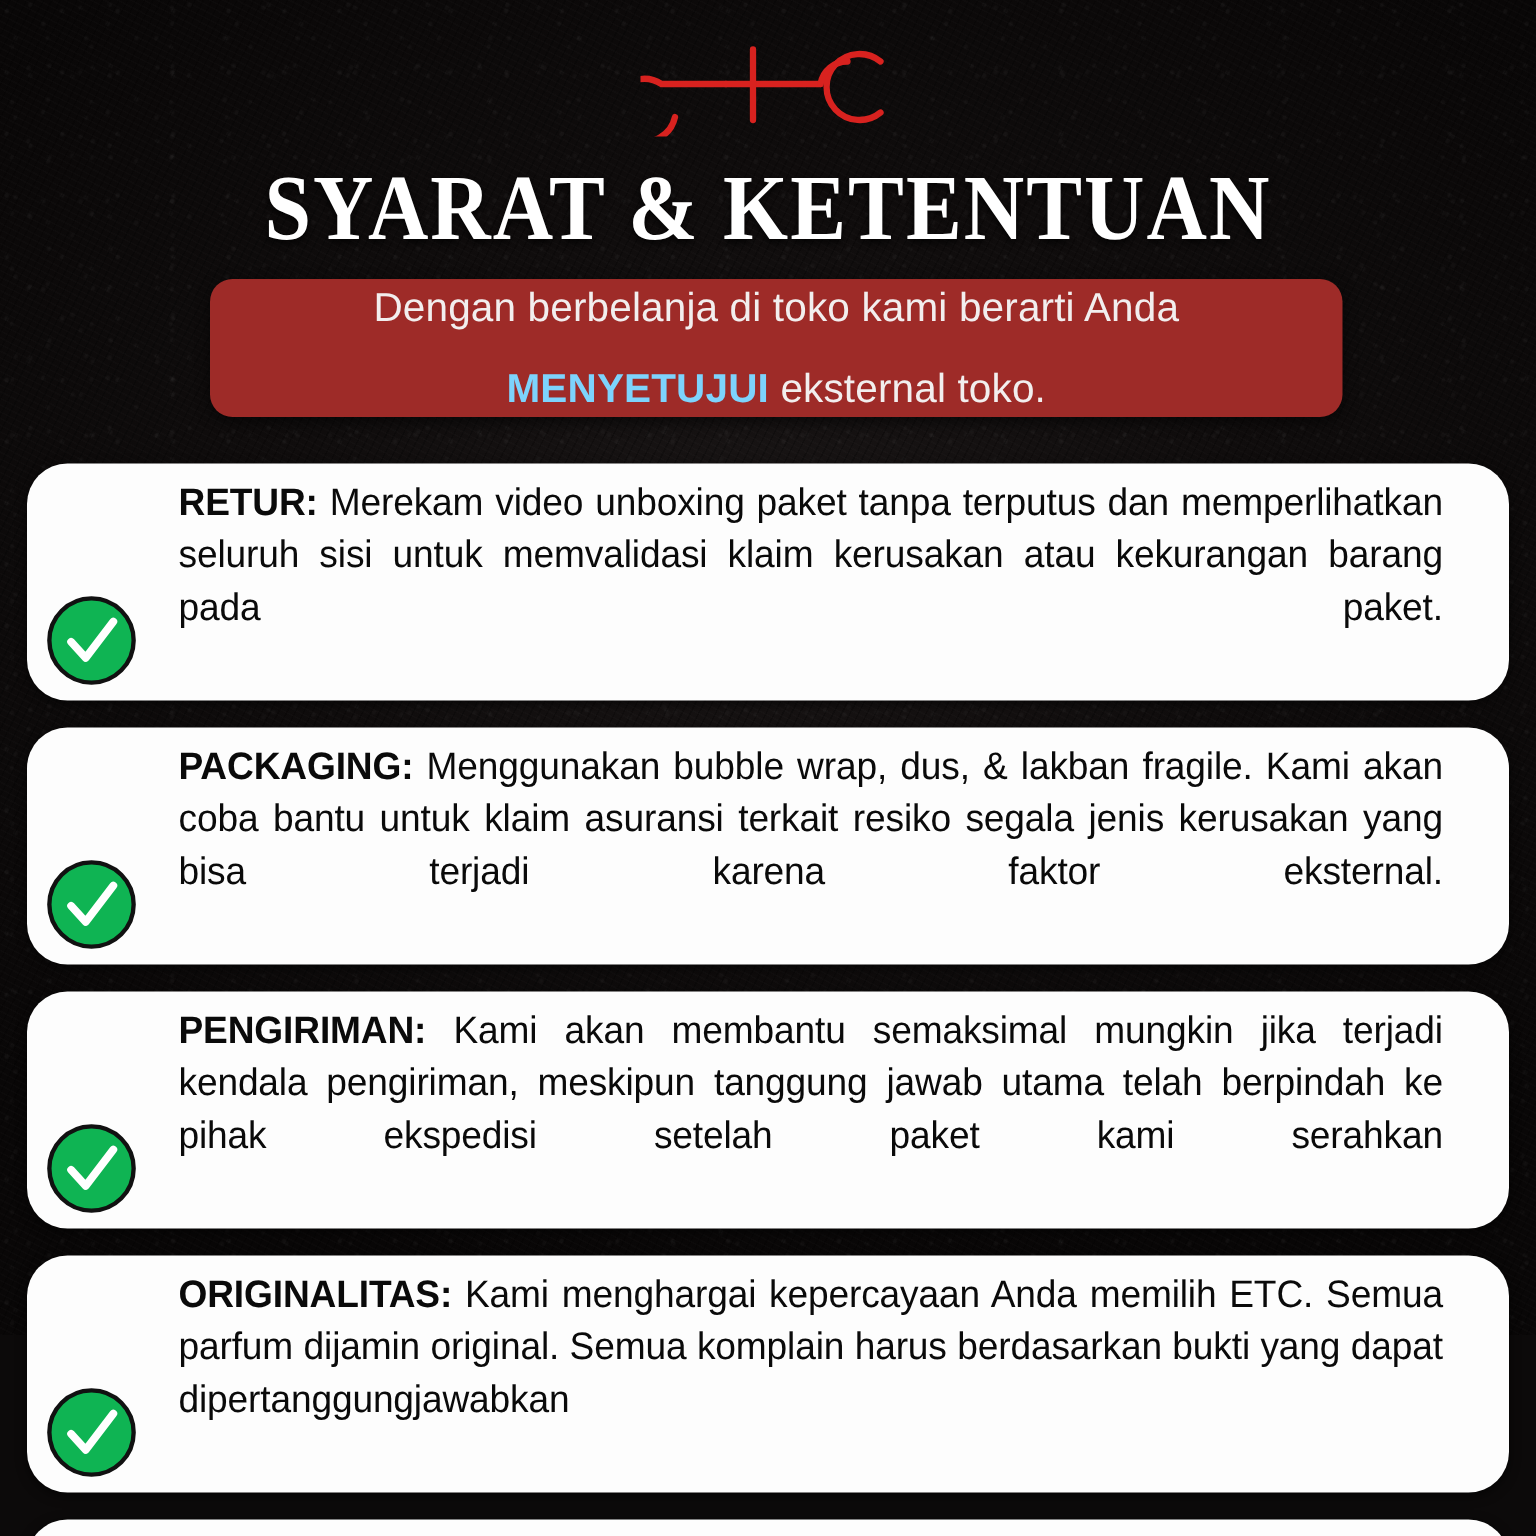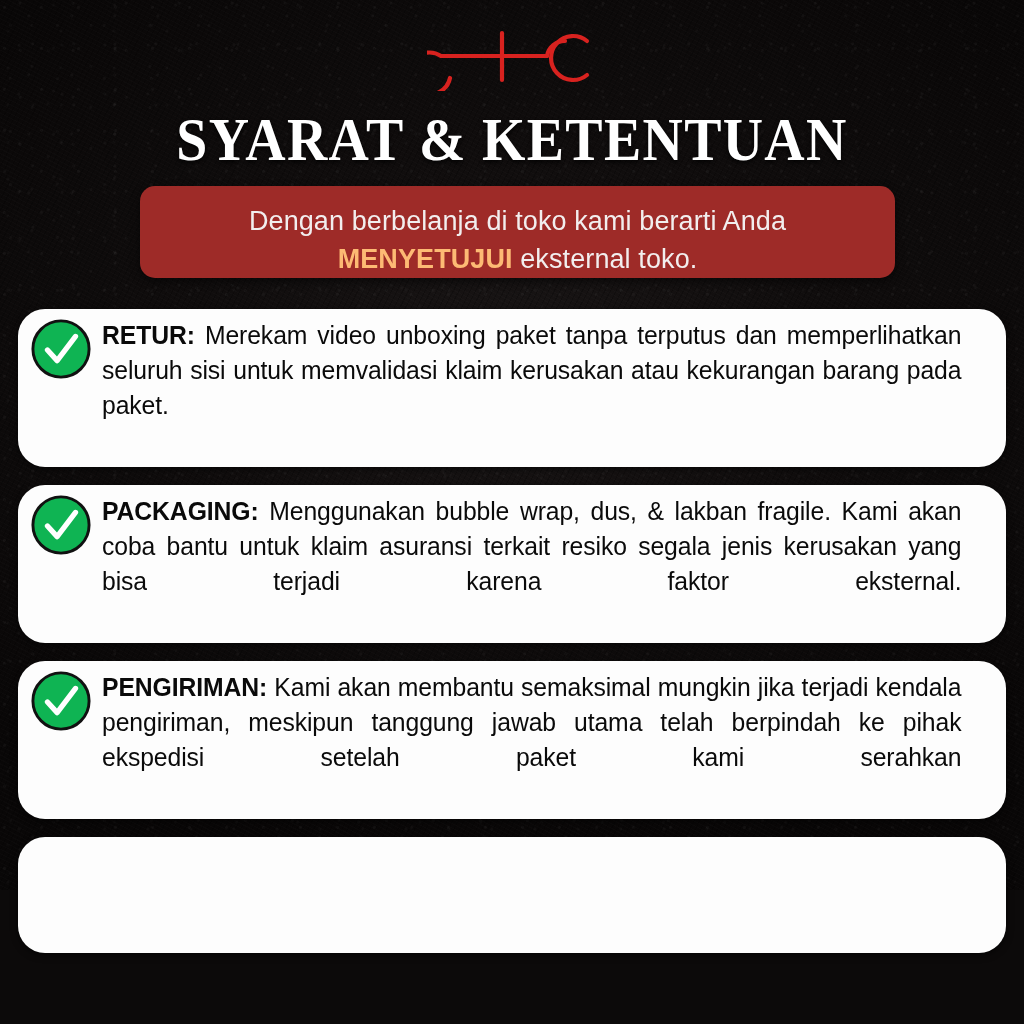--- a/index.html
+++ b/index.html
@@ -83,55 +83,56 @@
     left: 140px;
     top: 186px;
     width: 755px;
     height: 92px;
     background: #9e2b28;
     border-radius: 15px;
     box-shadow: 0 3px 9px rgba(0,0,0,0.55);
     display: flex;
     flex-direction: column;
     align-items: center;
-    justify-content: flex-end;
+    justify-content: space-between;
     z-index: 3;
   }
   .banner-line {
     color: #f2eeee;
     font-size: 27px;
     line-height: 38px;
     font-weight: 400;
     text-align: center;
     letter-spacing: 0.1px;
   }
   .banner-line b {
     font-weight: 700;
-    color: #fdba74;
+    color: #7dd3fc;
   }
 
   
   .terms {
     position: absolute;
     left: 18px;
     top: 309px;
     width: 988px;
     z-index: 3;
   }
   .term-card {
     position: relative;
     background: #fdfdfd;
     border-radius: 27px;
     margin-bottom: 18px;
     min-height: 116px;
     box-shadow: 0 2px 7px rgba(0,0,0,0.6);
     display: flex;
-    align-items: flex-start;
+    align-items: flex-end;
     box-sizing: border-box;
     padding: 9px 18px 9px 12px;
+    gap: 17px;
   }
   .term-card:last-child { margin-bottom: 0; }
 
   .check-badge {
     flex: 0 0 auto;
     width: 62px;
     height: 62px;
     margin-right: 10px;
     display: block;
   }
@@ -212,20 +213,29 @@
     <div class="term-card">
       <svg class="check-badge" viewBox="0 0 64 64" aria-hidden="true">
         <circle cx="32" cy="32" r="29" fill="#0fb453" stroke="#111111" stroke-width="3"></circle>
         <path d="M18 33 L28 44 L47 19" fill="none" stroke="#ffffff" stroke-width="5.4" stroke-linecap="round" stroke-linejoin="round"></path>
       </svg>
       <div class="term-text">
         <span class="label">PENGIRIMAN:</span><span> Kami akan membantu semaksimal mungkin jika terjadi kendala pengiriman, meskipun tanggung jawab utama telah berpindah ke pihak ekspedisi setelah paket kami serahkan</span>
       </div>
     </div>
 
+    <div class="term-card">
+      <svg class="check-badge" viewBox="0 0 64 64" aria-hidden="true">
+        <circle cx="32" cy="32" r="29" fill="#0fb453" stroke="#111111" stroke-width="3"></circle>
+        <path d="M18 33 L28 44 L47 19" fill="none" stroke="#ffffff" stroke-width="5.4" stroke-linecap="round" stroke-linejoin="round"></path>
+      </svg>
+      <div class="term-text">
+        <span class="label">ORIGINALITAS:</span><span> Kami menghargai kepercayaan Anda memilih ETC. Semua parfum dijamin original. Semua komplain harus berdasarkan bukti yang dapat dipertanggungjawabkan</span>
+      </div>
+    </div>
 
     <div class="term-card">
 
       <div class="term-text">
         
       </div>
     </div>
 
   </div>
 </div>

